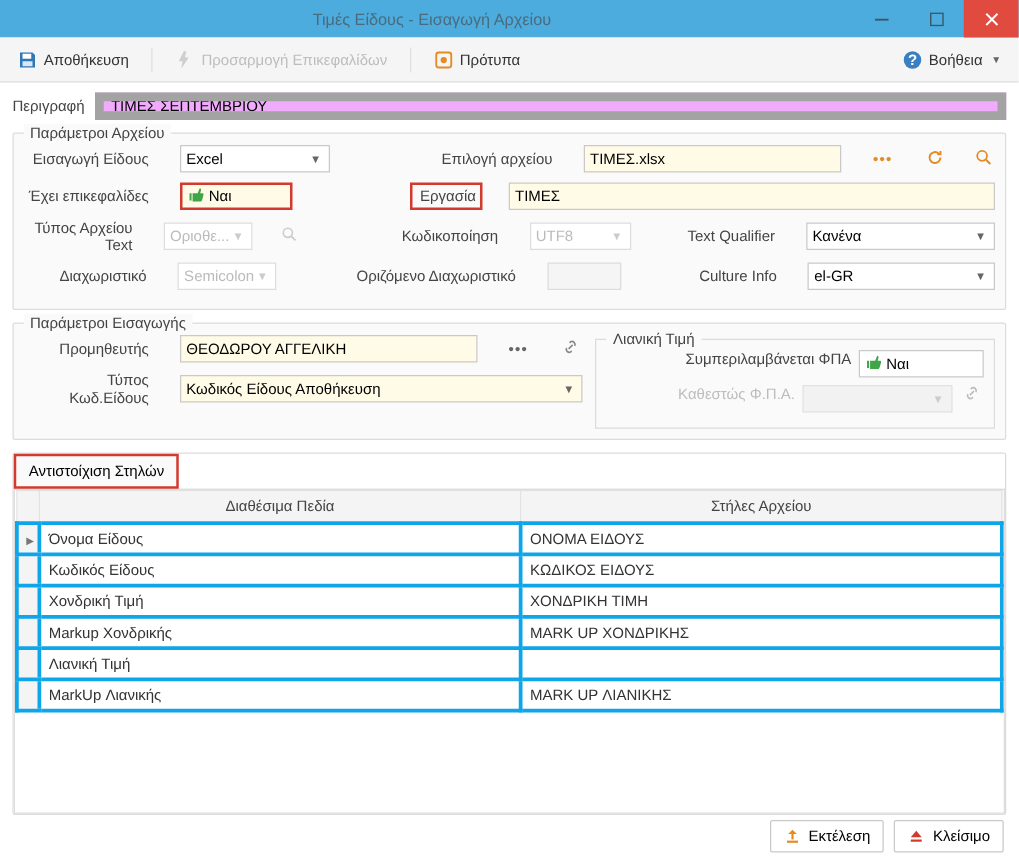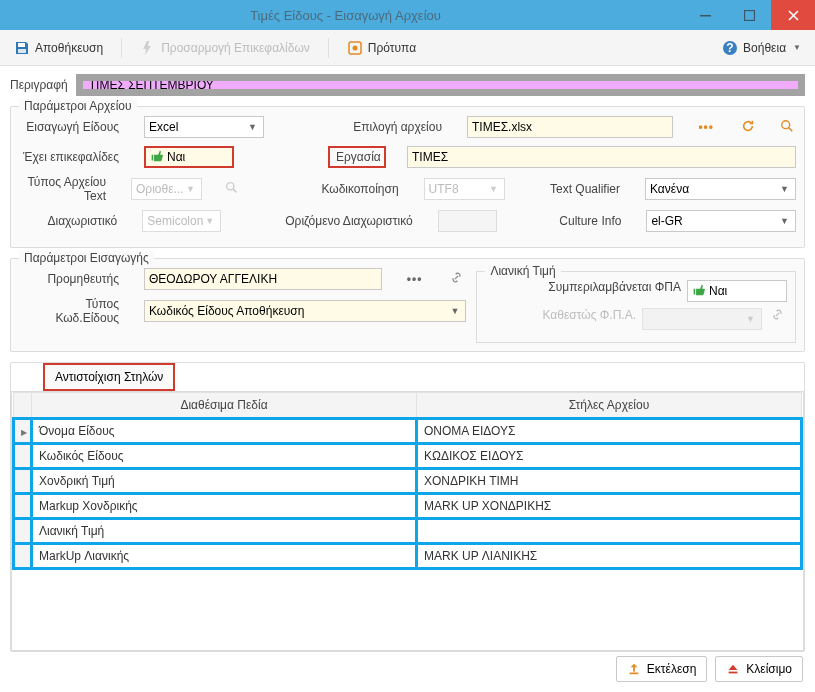--- a/index.html
+++ b/index.html
@@ -55,21 +55,21 @@
 
 
 .retail-box { border: 1px solid #dcdcdc; padding: 8px 8px 6px 8px; position: relative; margin-top: 4px; }
 .retail-title { position: absolute; top: -8px; left: 8px; background: #fafafa; padding: 0 5px; color: #444; }
 .retail-row { display: flex; align-items: flex-start; gap: 6px; margin-bottom: 6px; }
 .retail-row.disabled label { color: #bdbdbd; text-align: right; }
 .retail-row .form-control.disabled { background: #f2f2f2; border-color: #e2e2e2; }
 
 
 .tabstrip { display: flex; border-bottom: 1px solid #dcdcdc; margin-bottom: -1px; }
-.tab { padding: 5px 10px; border: 1px solid #dcdcdc; border-bottom: none; background: #f0f0f0; margin-left: 32px; }
+.tab { padding: 5px 10px; border: 1px solid #dcdcdc; border-bottom: none; background: #f0f0f0; }
 .tab.active { background: #fafafa; }
 
 
 .table-wrap { border: 1px solid #dcdcdc; background: #fff; height: 260px; overflow: auto; }
 table { width: 100%; border-collapse: collapse; table-layout: fixed; }
 thead th { background: #f4f4f4; border: 1px solid #e2e2e2; padding: 5px 6px; font-weight: normal; color: #444; text-align: center; }
 thead th.gutter { width: 18px; }
 tbody td { border: 3px solid #0ea5e9; padding: 4px 6px; color: #333; }
 tbody td.gutter { background: #f4f4f4; width: 18px; border-right: 1px solid #e2e2e2; text-align: center; color: #777; }
 tbody tr:first-child td.gutter::before { content: "\25B6"; font-size: 8px; color: #777; }

